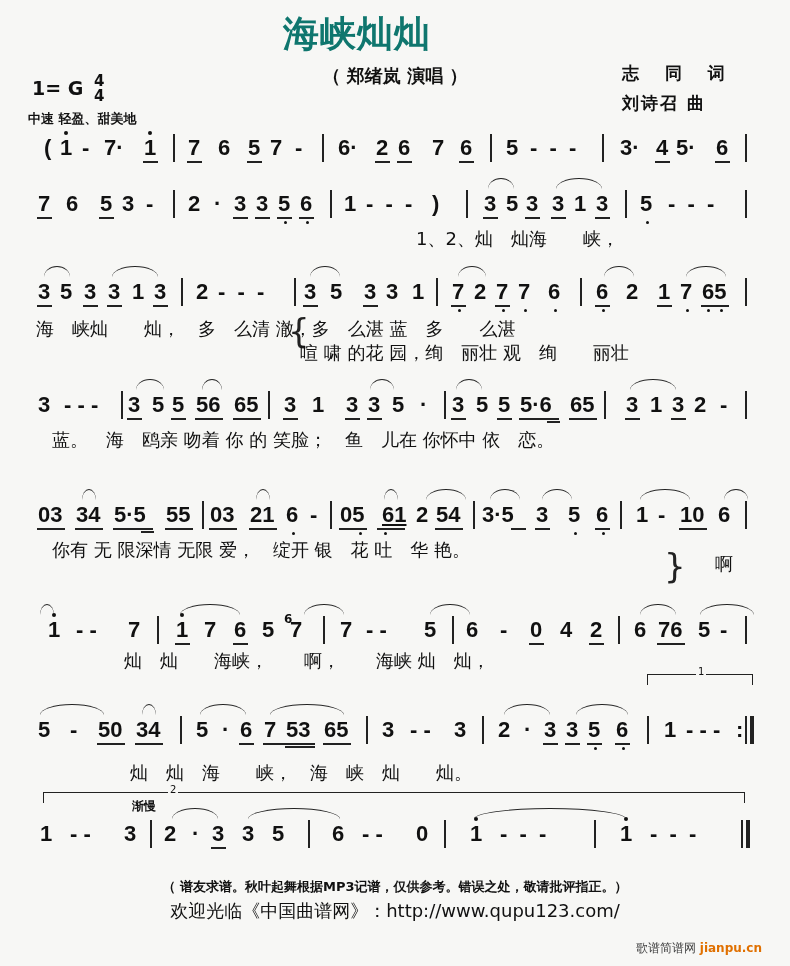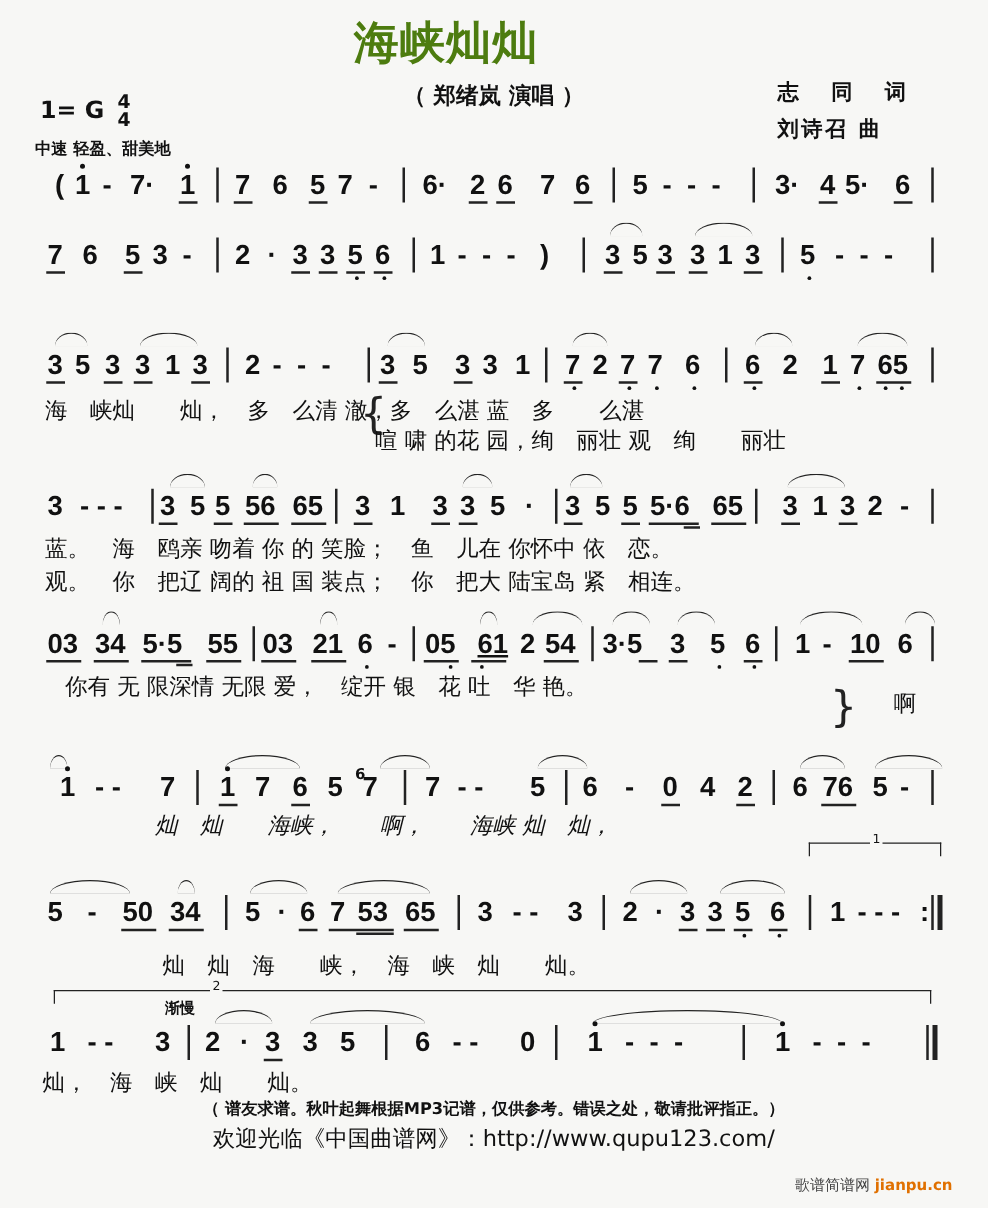--- a/index.html
+++ b/index.html
@@ -6,21 +6,21 @@
   body {
     width: 790px; height: 966px; overflow: hidden;
     background: #f7f7f5;
     font-family: "DejaVu Sans", "Liberation Sans", sans-serif;
     color: #111;
     position: relative;
   }
   .abs { position: absolute; }
   .title {
     left: 0; width: 714px; top: 10px; text-align: center;
-    font-size: 36px; font-weight: bold; color: #4d7c0f; letter-spacing: 1px;
+    font-size: 36px; font-weight: bold; color: #0f766e; letter-spacing: 1px;
   }
   .singer { left: 0; width: 790px; top: 64px; text-align: center; font-size: 18px; font-weight: bold; }
   .credit { font-size: 17px; font-weight: bold; letter-spacing: 10px; }
   .key { left: 32px; top: 74px; font-size: 19px; font-weight: bold; }
   .frac { display: inline-block; vertical-align: middle; text-align: center; line-height: 15px; font-size: 15px; margin-left: 4px; }
   .frac span { display: block; }
   .tempo { left: 28px; top: 110px; font-size: 13px; font-weight: bold; }
 
   .row { position: absolute; left: 0; width: 790px; height: 40px; }
   .note {
@@ -140,20 +140,21 @@
   <span class="note" style="left:552px;">3</span>
     <span class="ul" style="left:551px;width:15px;"></span>
   <span class="note" style="left:574px;">1</span>
   <span class="note" style="left:596px;">3</span>
     <span class="ul" style="left:595px;width:15px;"></span>
   <div class="bar" style="left:625px;"></div>
   <span class="note" style="left:640px;">5</span>
     <span class="dot-low" style="left:646px;"></span>
   <span class="note" style="left:668px;">- &nbsp;- &nbsp;-</span>
   <div class="bar" style="left:745px;"></div>
+  <div class="lyr" style="left:416px;top:36px;">1、2、灿　灿海　　峡，</div>
 </div>
 
 <div class="row" style="top:280px;">
   <div class="slur" style="left:44px;width:26px;"></div>
   <span class="note" style="left:38px;">3</span>
     <span class="ul" style="left:37px;width:15px;"></span>
   <span class="note" style="left:60px;">5</span>
   <span class="note" style="left:84px;">3</span>
     <span class="ul" style="left:83px;width:15px;"></span>
   <div class="slur" style="left:112px;width:46px;"></div>
@@ -249,22 +250,21 @@
   <div class="bar" style="left:604px;"></div>
   <div class="slur" style="left:630px;width:46px;"></div>
   <span class="note" style="left:626px;">3</span>
     <span class="ul" style="left:625px;width:15px;"></span>
   <span class="note" style="left:650px;">1</span>
   <span class="note" style="left:672px;">3</span>
     <span class="ul" style="left:671px;width:15px;"></span>
   <span class="note" style="left:694px;">2</span>
   <span class="note" style="left:720px;">-</span>
   <div class="bar" style="left:745px;"></div>
-  <div class="lyr" style="left:36px;top:36px;text-align:right;">蓝。　海　鸥亲 吻着 你 的 笑脸；　鱼　儿在 你怀中 依　恋。</div>
-  <div class="lyr" style="left:36px;top:62px;">观。　你　把辽 阔的 祖 国 装点；　你　把大 陆宝岛 紧　相连。</div>
+  <div class="lyr" style="left:52px;top:36px;text-align:right;">蓝。　海　鸥亲 吻着 你 的 笑脸；　鱼　儿在 你怀中 依　恋。</div>
 </div>
 
 <div class="row" style="top:503px;">
   <span class="note" style="left:38px;">03</span>
     <span class="ul" style="left:37px;width:28px;"></span>
   <div class="slur" style="left:82px;width:14px;"></div>
   <span class="note" style="left:76px;">34</span>
     <span class="ul" style="left:75px;width:28px;"></span>
   <span class="note" style="left:114px;">5·5</span>
     <span class="ul" style="left:113px;width:40px;"></span>
@@ -351,21 +351,21 @@
     <span class="ul" style="left:589px;width:15px;"></span>
   <div class="bar" style="left:618px;"></div>
   <span class="note" style="left:634px;">6</span>
   <div class="slur" style="left:640px;width:36px;"></div>
   <span class="note" style="left:658px;">76</span>
     <span class="ul" style="left:657px;width:28px;"></span>
   <div class="slur" style="left:700px;width:54px;"></div>
   <span class="note" style="left:698px;">5</span>
   <span class="note" style="left:720px;">-</span>
   <div class="bar" style="left:745px;"></div>
-  <div class="lyr" style="left:124px;top:32px;font-style:italic;">灿　灿　　海峡，　　啊，　　海峡 灿　灿，</div>
+  <div class="lyr" style="left:124px;top:32px;">灿　灿　　海峡，　　啊，　　海峡 灿　灿，</div>
 </div>
 
 <div class="row" style="top:718px;">
   <div class="volta l r" style="left:647px;top:-44px;width:104px;">
     <span class="volta-num" style="left:48px;">1</span>
   </div>
   <div class="slur" style="left:40px;width:64px;"></div>
   <span class="note" style="left:38px;">5</span>
   <span class="note" style="left:70px;">-</span>
   <span class="note" style="left:98px;">50</span>
@@ -439,21 +439,20 @@
   <div class="slur" style="left:474px;width:152px;"></div>
   <span class="note" style="left:470px;">1</span>
     <span class="dot-high" style="left:474px;"></span>
   <span class="note" style="left:500px;">- &nbsp;- &nbsp;-</span>
   <div class="bar" style="left:594px;"></div>
   <span class="note" style="left:620px;">1</span>
     <span class="dot-high" style="left:624px;"></span>
   <span class="note" style="left:650px;">- &nbsp;- &nbsp;-</span>
   <div class="bar" style="left:741px;"></div>
     <div class="bar thick" style="left:746px;"></div>
-  <div class="lyr" style="left:34px;top:34px;">灿，　海　峡　灿　　灿。</div>
 </div>
 
 <div class="abs footer1">（ 谱友求谱。秋叶起舞根据MP3记谱，仅供参考。错误之处，敬请批评指正。）</div>
 <div class="abs footer2">欢迎光临《中国曲谱网》：http://www.qupu123.com/</div>
 <div class="abs watermark">
   <span>歌谱简谱网</span>
   <span class="brand">jianpu.cn</span>
 </div>
 
 </body></html>

